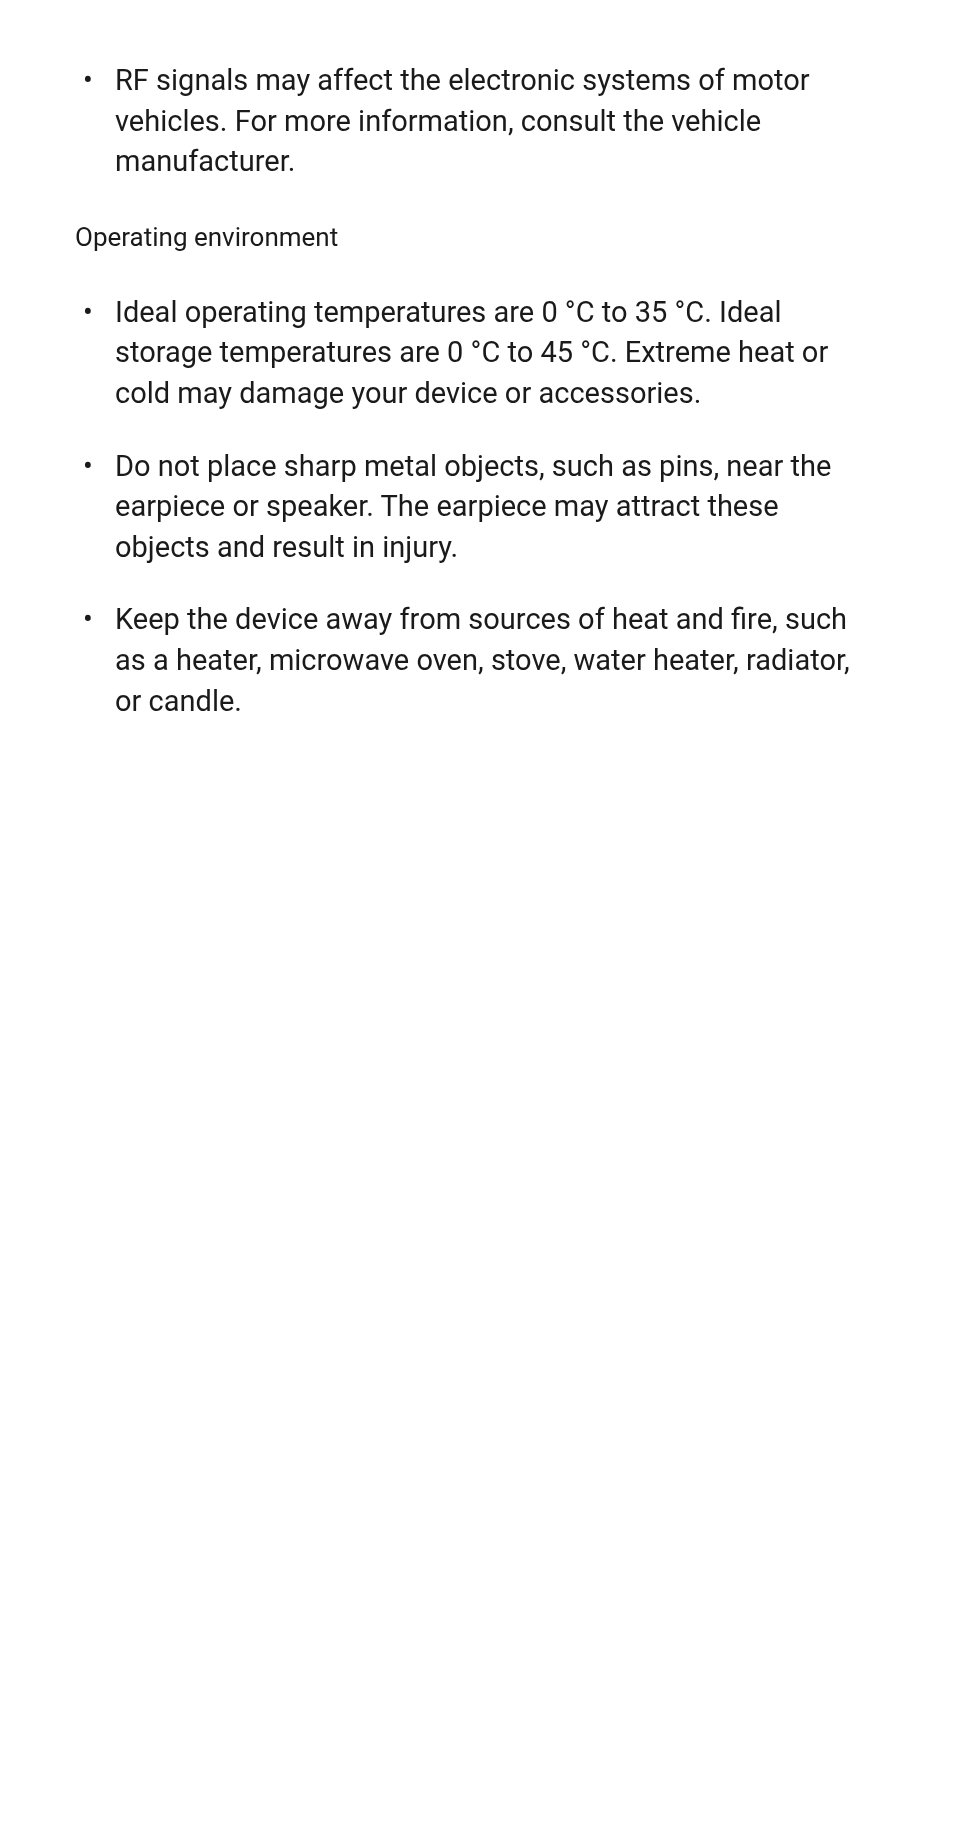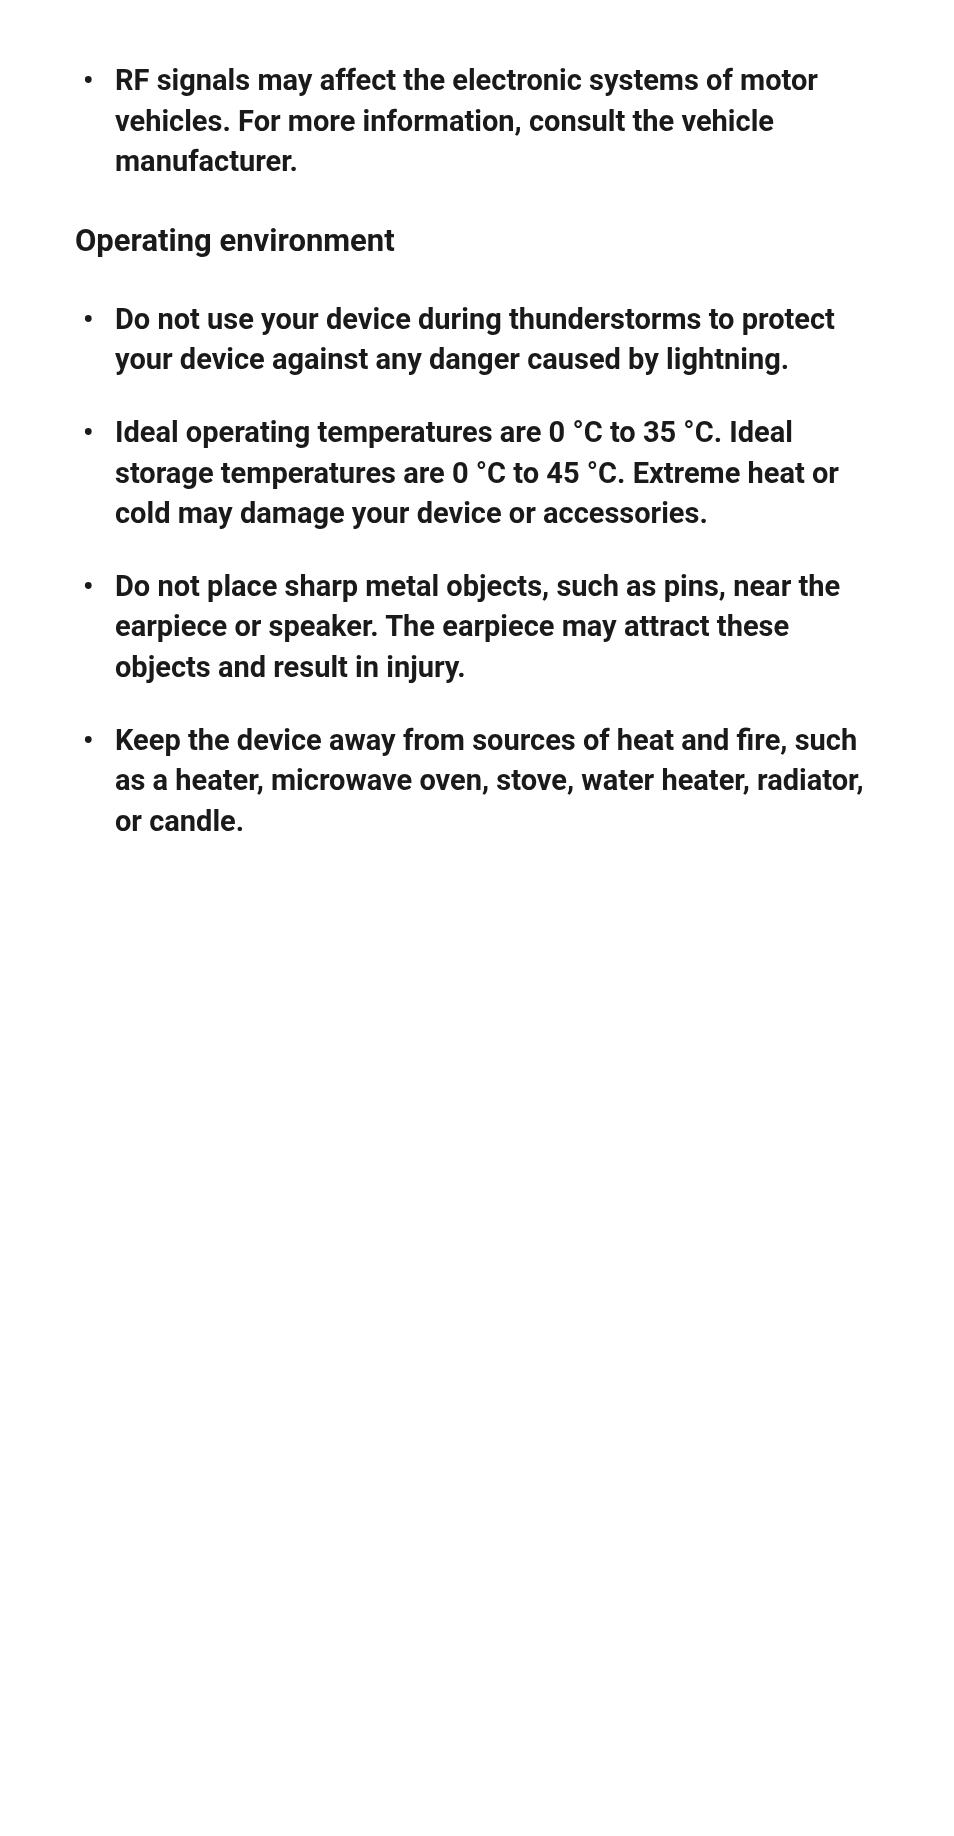--- a/index.html
+++ b/index.html
@@ -18,46 +18,45 @@
     ul {
       list-style: none;
       margin-bottom: 40px;
     }
     li {
       position: relative;
       padding-left: 40px;
       margin-bottom: 32px;
       font-size: 29px;
       line-height: 1.4;
-      font-weight: 700;
+      font-weight: 400;
       color: #1a1a1a;
     }
     li::before {
       content: "•";
       position: absolute;
       left: 8px;
       top: 0;
       font-size: 29px;
       color: #1a1a1a;
     }
     h2 {
-      font-size: 31px;
-      font-weight: 700;
+      font-size: 26px;
+      font-weight: 400;
       color: #1a1a1a;
       margin-bottom: 40px;
       margin-top: 8px;
     }
   </style>
 </head>
 <body>
 
 <ul>
   <li>RF signals may affect the electronic systems of motor vehicles. For more information, consult the vehicle manufacturer.</li>
 </ul>
 
 <h2>Operating environment</h2>
 
 <ul>
-  <li>Do not use your device during thunderstorms to protect your device against any danger caused by lightning.</li>
   <li>Ideal operating temperatures are 0 °C to 35 °C. Ideal storage temperatures are 0 °C to 45 °C. Extreme heat or cold may damage your device or accessories.</li>
   <li>Do not place sharp metal objects, such as pins, near the earpiece or speaker. The earpiece may attract these objects and result in injury.</li>
   <li>Keep the device away from sources of heat and fire, such as a heater, microwave oven, stove, water heater, radiator, or candle.</li>
 </ul>
 
 </body></html>

